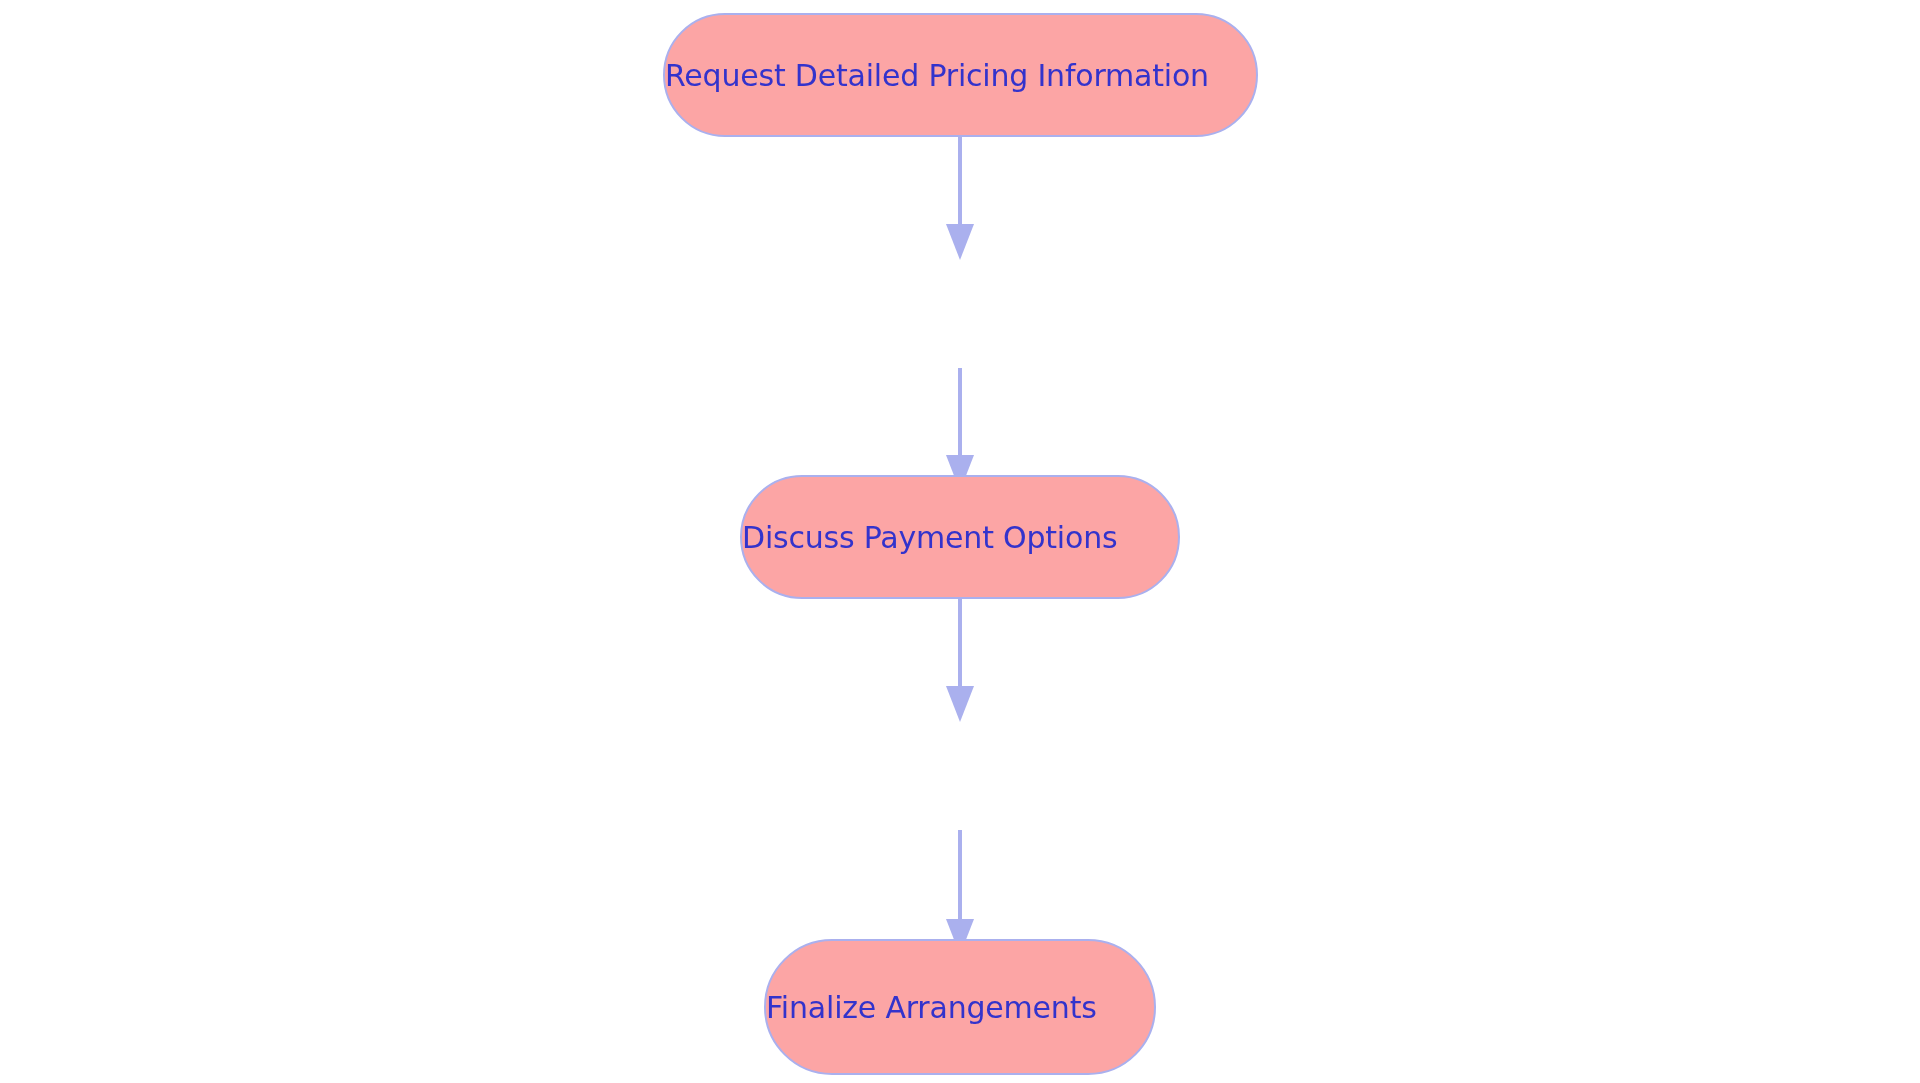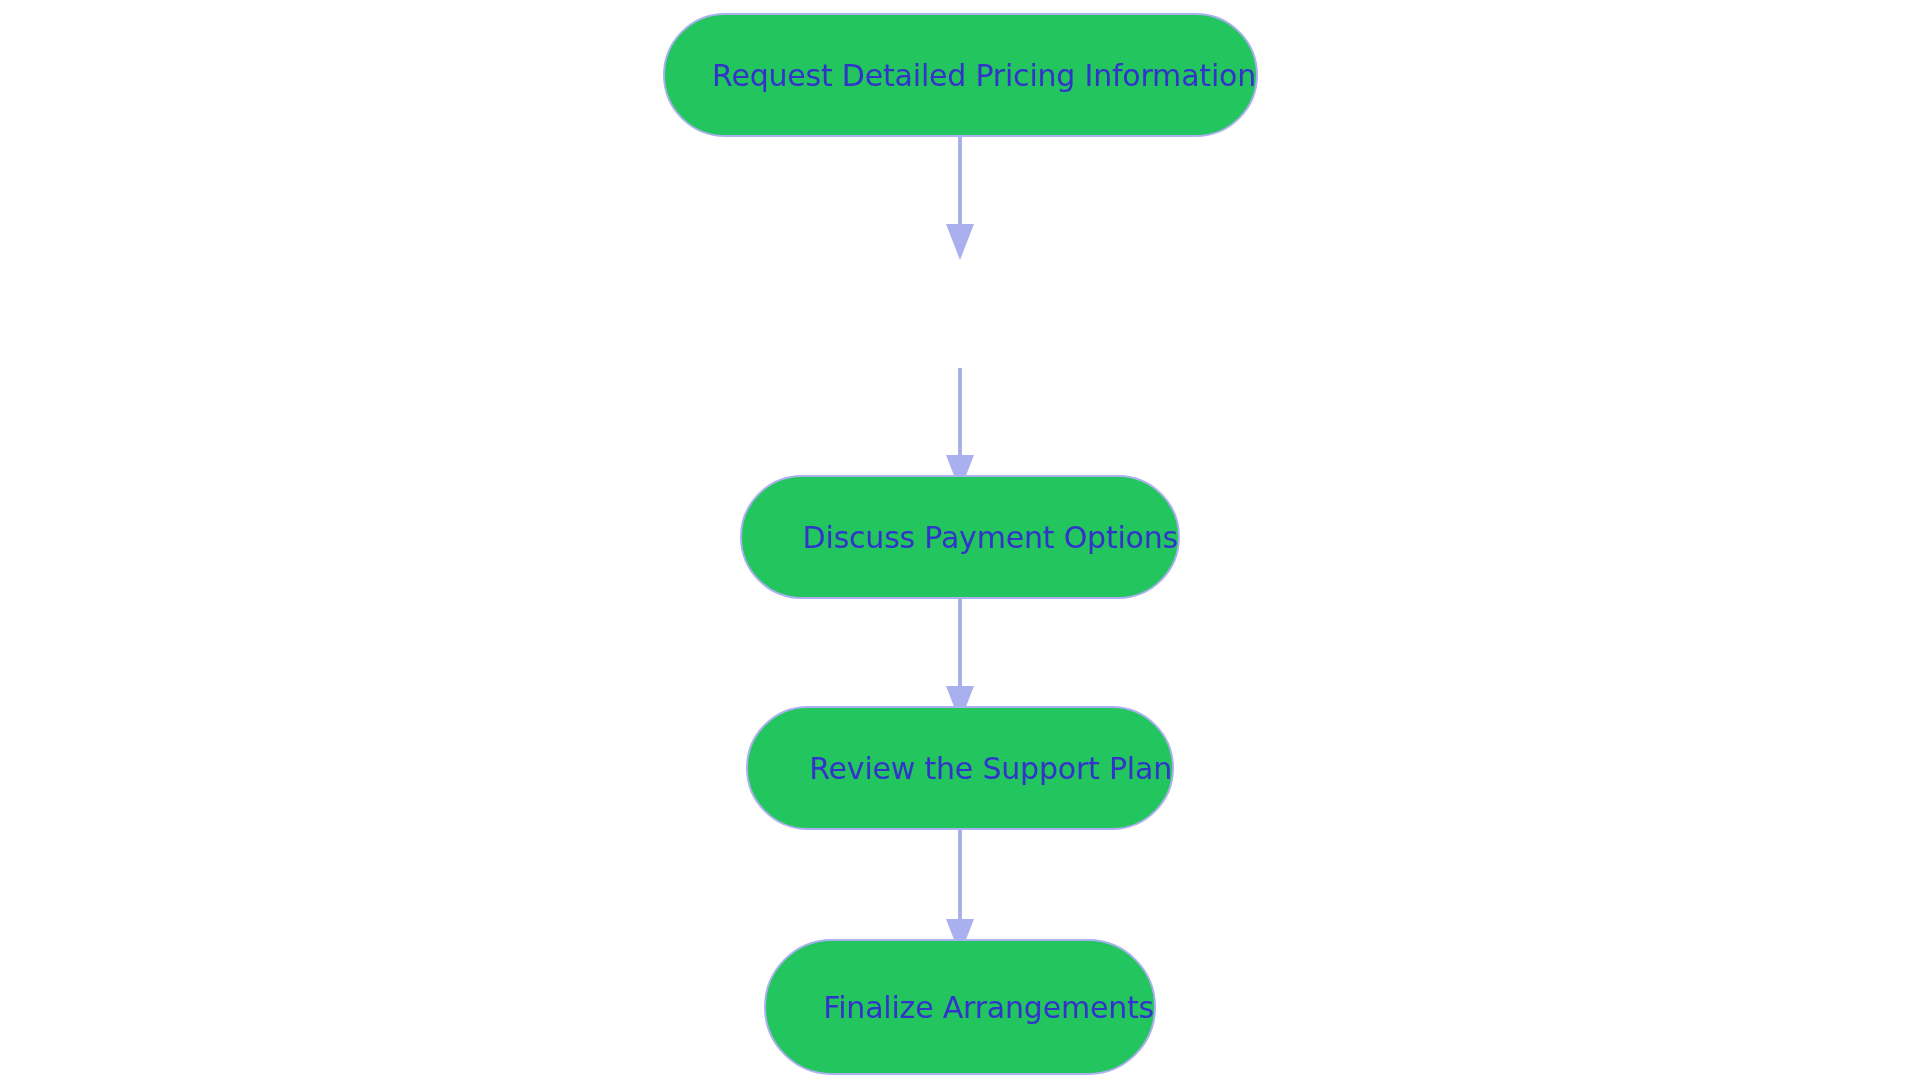--- a/index.html
+++ b/index.html
@@ -26,22 +26,22 @@
     top: 0;
     width: 1920px;
     height: 1083px;
     pointer-events: none;
   }
   .flow-node {
     position: absolute;
     box-sizing: border-box;
     display: flex;
     align-items: center;
-    justify-content: flex-end;
-    background: #22c55e;
+    justify-content: flex-start;
+    background: #fca5a5;
     border: 2px solid #aab0ee;
     border-radius: 999px;
     z-index: 2;
   }
   .flow-node-label {
     color: #3333cc;
     font-family: "DejaVu Sans", sans-serif;
     font-size: 30px;
     font-weight: 400;
     letter-spacing: -0.2px;
@@ -84,21 +84,18 @@
 
   <div class="flow-node" id="node-0">
     <span class="flow-node-label">Request Detailed Pricing Information</span>
   </div>
 
 
   <div class="flow-node" id="node-2">
     <span class="flow-node-label">Discuss Payment Options</span>
   </div>
 
-  <div class="flow-node" id="node-3">
-    <span class="flow-node-label">Review the Support Plan</span>
-  </div>
 
   <div class="flow-node" id="node-4">
     <span class="flow-node-label">Finalize Arrangements</span>
   </div>
 
 </div>
 
 </body></html>

